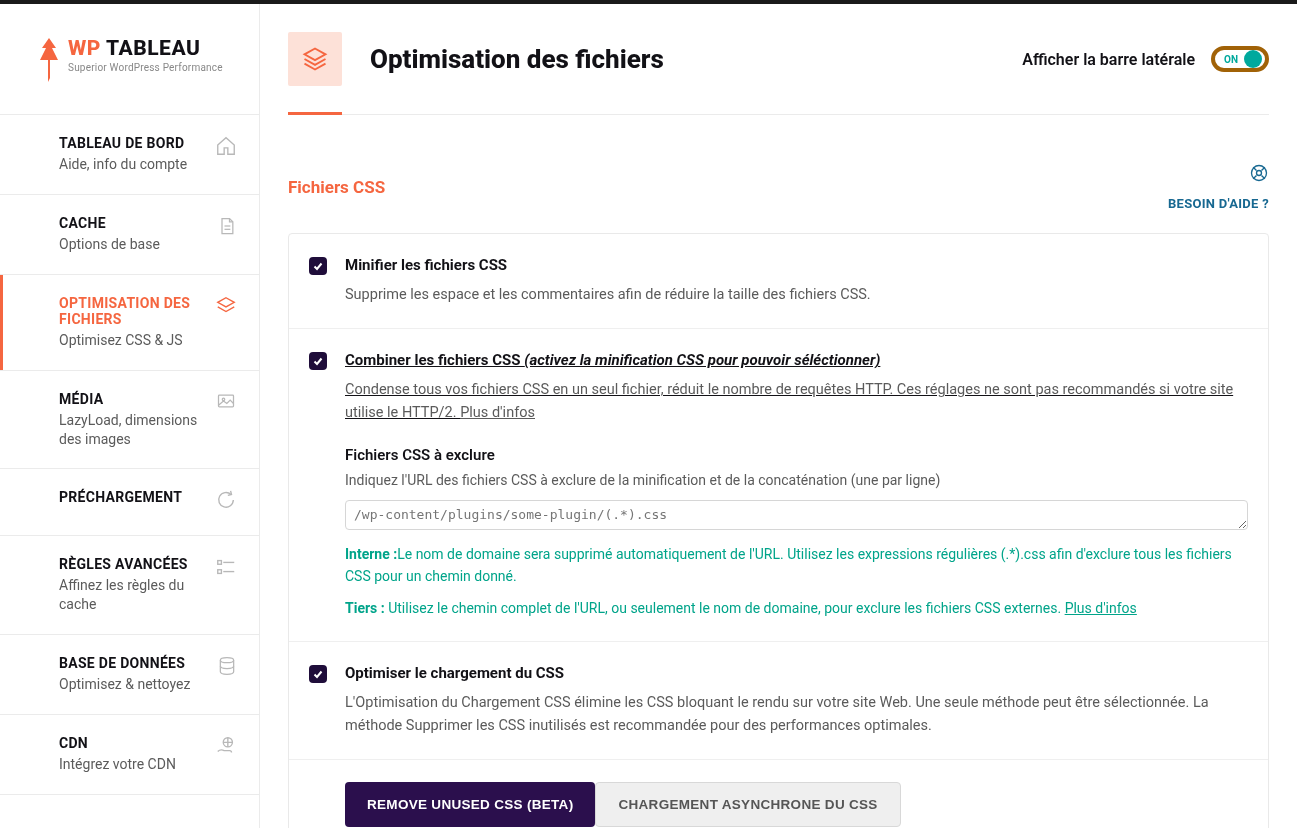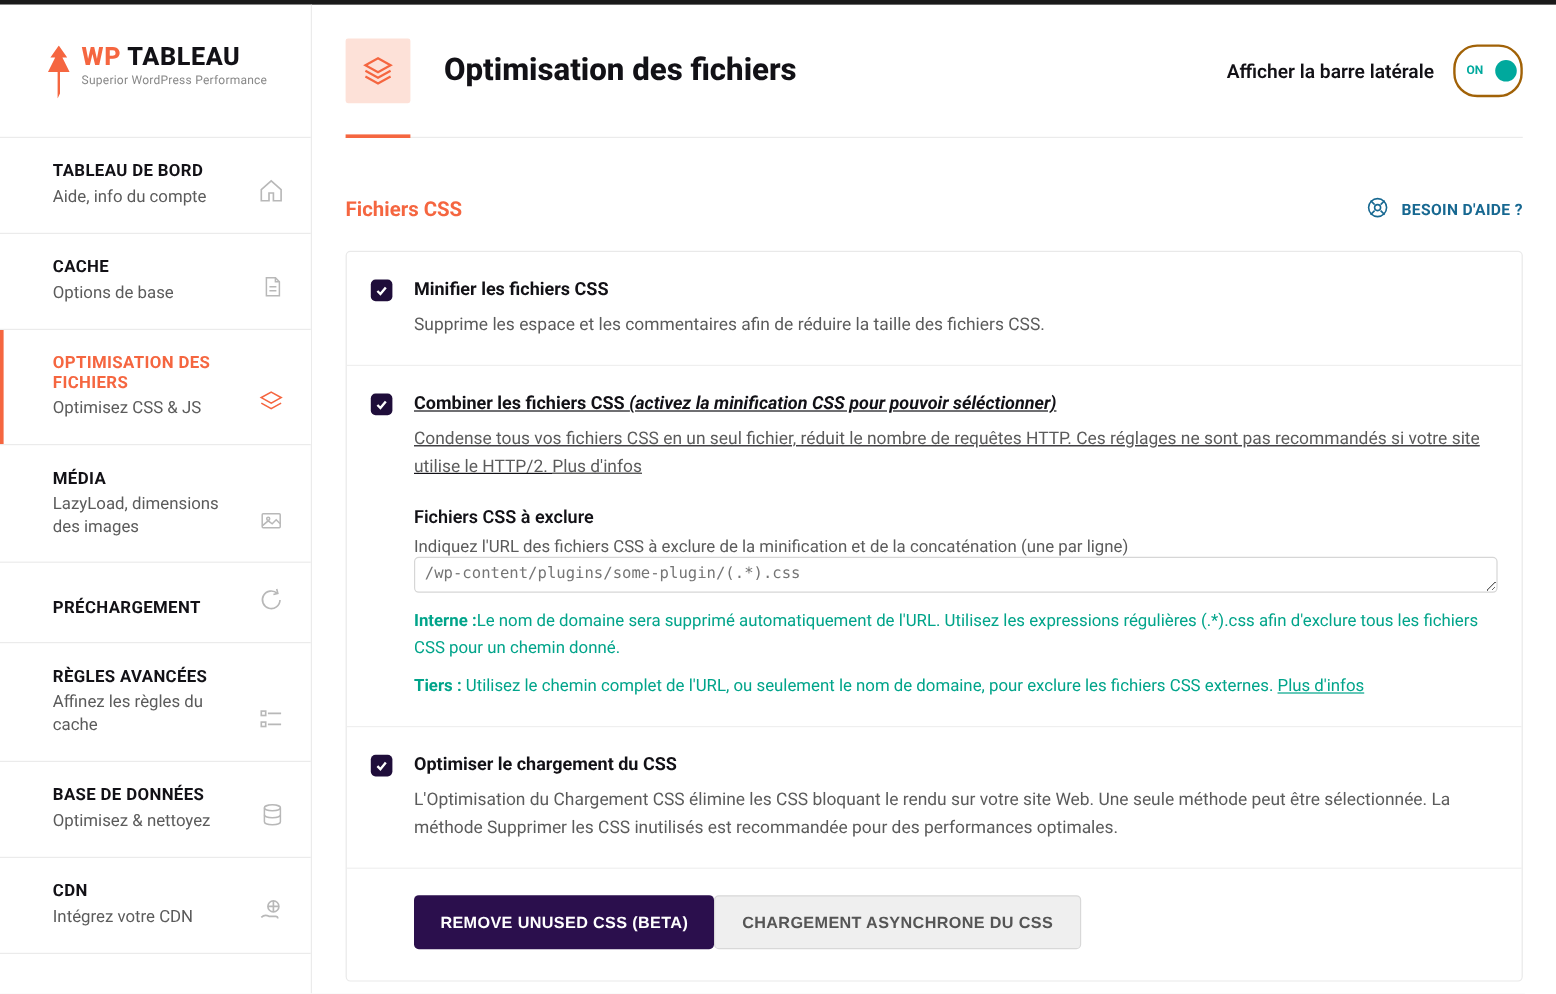--- a/index.html
+++ b/index.html
@@ -51,23 +51,23 @@
   .logo-sub {
     font-size: 10px;
     color: #888;
     letter-spacing: 0.2px;
     margin-top: 2px;
   }
 
   .nav { display: flex; flex-direction: column; }
   .nav-item {
     display: flex;
-    align-items: flex-end;
+    align-items: flex-start;
     justify-content: space-between;
-    padding: 20px 22px 20px 44px;
+    padding: 20px 22px 20px 59px;
     border-top: 1px solid #ebebeb;
     cursor: pointer;
     position: relative;
   }
   .nav-item:last-child { border-bottom: 1px solid #ebebeb; }
   .nav-item.active {
     background: #fff;
   }
   .nav-item.active::before {
     content: "";
@@ -146,22 +146,22 @@
     align-items: center;
     gap: 16px;
   }
   .toggle-label {
     font-size: 16px;
     font-weight: 600;
     color: #121116;
   }
   .toggle {
     width: 58px;
-    height: 44px;
-    border: 2px solid #a16207;
+    height: 26px;
+    border: 4px solid #a16207;
     border-radius: 20px;
     display: flex;
     align-items: center;
     justify-content: flex-end;
     padding: 0 3px 0 8px;
     cursor: pointer;
     position: relative;
   }
   .toggle-text {
     font-size: 10px;
@@ -186,27 +186,28 @@
     justify-content: space-between;
     margin-bottom: 22px;
   }
   .section-title {
     font-size: 17px;
     font-weight: 700;
     color: #f56640;
   }
   .help-link {
     display: flex;
-    align-items: center;
+    align-items: flex-end;
     gap: 10px;
     color: #176891;
     font-size: 13px;
     font-weight: 700;
     letter-spacing: 0.3px;
     cursor: pointer;
+    flex-direction: column;
   }
 
   .panel {
     border: 1px solid #e9e9e9;
     border-radius: 4px;
     background: #fff;
   }
   .opt-row {
     display: flex;
     gap: 18px;
@@ -263,20 +264,21 @@
   .exclude-area {
     width: 100%;
     border: 1px solid #d6d6d6;
     border-radius: 4px;
     min-height: 28px;
     resize: vertical;
     font-family: Menlo, Consolas, monospace;
     font-size: 13px;
     color: #888;
     padding: 4px 8px;
+    margin-top: 12px;
     overflow: hidden;
     line-height: 20px;
   }
   .hint {
     font-size: 14px;
     line-height: 1.55;
     margin-top: 10px;
     color: #00a48a;
   }
   .hint .label { font-weight: 700; }

